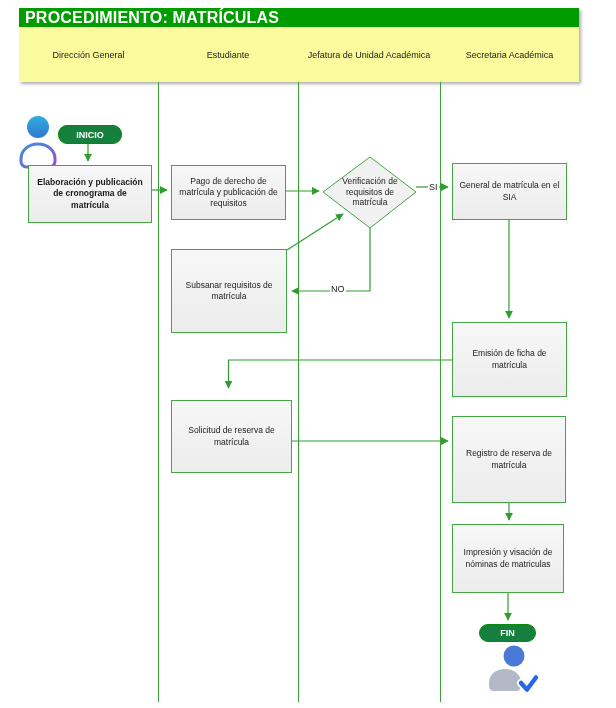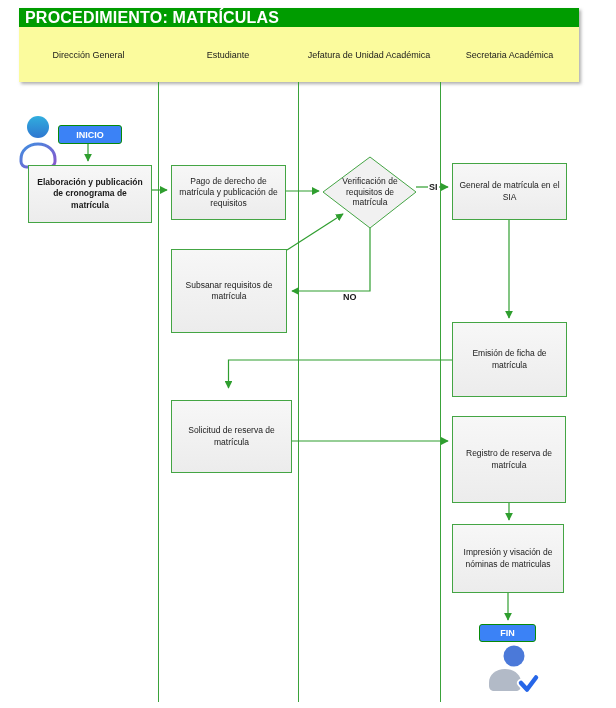--- a/index.html
+++ b/index.html
@@ -15,27 +15,27 @@
   .lane-label{display:flex;align-items:center;justify-content:center;font-size:9px;color:#1a1a1a;text-align:center;}
   .lw0{width:139px}.lw1{width:140px}.lw2{width:142px}.lw3{width:139px}
   
   #wires{position:absolute;left:0;top:0;z-index:1;}
   
   .box{position:absolute;z-index:2;box-sizing:border-box;border:1px solid #44a544;
     background:linear-gradient(180deg,#f7f7f7 0%,#ececec 100%);
     display:flex;align-items:center;justify-content:center;text-align:center;
     font-size:8.5px;line-height:1.3;padding:2px 5px;}
   
-  .pill{position:absolute;z-index:2;background:#3b82f6;border:1px solid #078a07;border-radius:3px;
+  .pill{position:absolute;z-index:2;background:#15803d;border:1px solid #078a07;border-radius:9px;
     color:#ffffff;font-weight:bold;font-size:9px;display:flex;align-items:center;justify-content:center;}
   
   .dtext{position:absolute;z-index:2;display:flex;align-items:center;justify-content:center;
     text-align:center;font-size:8.5px;line-height:1.25;}
   
-  .edge-label{position:absolute;z-index:3;background:#ffffff;font-size:9px;padding:0 1px;line-height:1.1;font-weight:bold;}
+  .edge-label{position:absolute;z-index:3;background:#ffffff;font-size:9px;padding:0 1px;line-height:1.1;}
   .person{position:absolute;z-index:2;}
 </style>
 </head>
 <body>
 
 <div id="canvas">
 
   <div id="header">
     <div id="titlebar">PROCEDIMIENTO: MATRÍCULAS</div>
     <div id="laneband">
@@ -95,21 +95,21 @@
   <div class="box" style="left:452px;top:163px;width:115px;height:57px;">General de matrícula en el SIA</div>
   <div class="box" style="left:171px;top:249px;width:116px;height:84px;">Subsanar requisitos de matrícula</div>
   <div class="box" style="left:452px;top:322px;width:115px;height:75px;">Emisión de ficha de matrícula</div>
   <div class="box" style="left:171px;top:400px;width:121px;height:73px;">Solicitud de reserva de matrícula</div>
   <div class="box" style="left:452px;top:416px;width:114px;height:87px;">Registro de reserva de matrícula</div>
   <div class="box" style="left:452px;top:524px;width:112px;height:69px;">Impresión y visación de nóminas de matriculas</div>
 
   <div class="dtext" style="left:328px;top:168px;width:84px;height:48px;">Verificación de requisitos de matrícula</div>
 
   <div class="edge-label" style="left:428px;top:183px;">SI</div>
-  <div class="edge-label" style="left:330px;top:293px;margin-left:12px;">NO</div>
+  <div class="edge-label" style="left:330px;top:285px;">NO</div>
 
   <div class="pill" style="left:479px;top:624px;width:55px;height:16px;">FIN</div>
 
   <svg class="person" style="left:486px;top:644px;" width="54" height="52" viewBox="0 0 54 52">
     <circle cx="28" cy="12" r="10.5" fill="#4b79d9"></circle>
     <path d="M19,25 C28,25 35,30.5 35,38.5 L35,42 C35,45 32.8,47 29.8,47 L8.2,47 C5.2,47 3,45 3,42 L3,38.5 C3,30.5 10,25 19,25 Z" fill="#b2bac7"></path>
     <path d="M35,39 L41,45.5 L50,33.5" fill="none" stroke="#ffffff" stroke-width="8" stroke-linecap="round" stroke-linejoin="round"></path>
     <path d="M35,39 L41,45.5 L50,33.5" fill="none" stroke="#2666e8" stroke-width="4.5" stroke-linecap="round" stroke-linejoin="round"></path>
   </svg>
 

